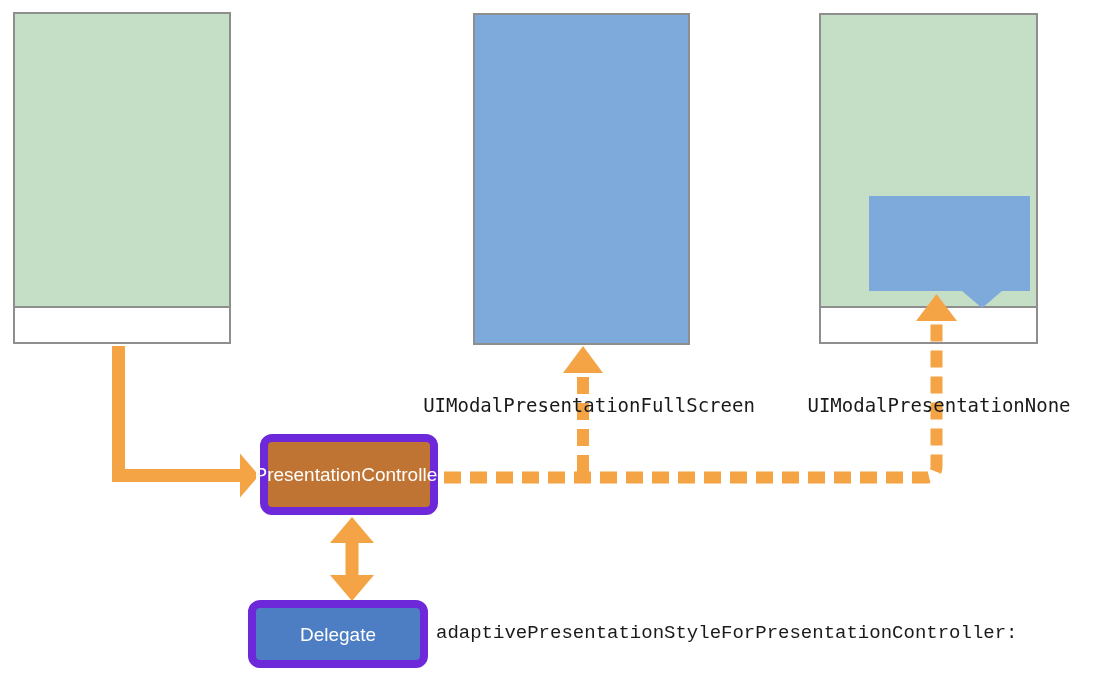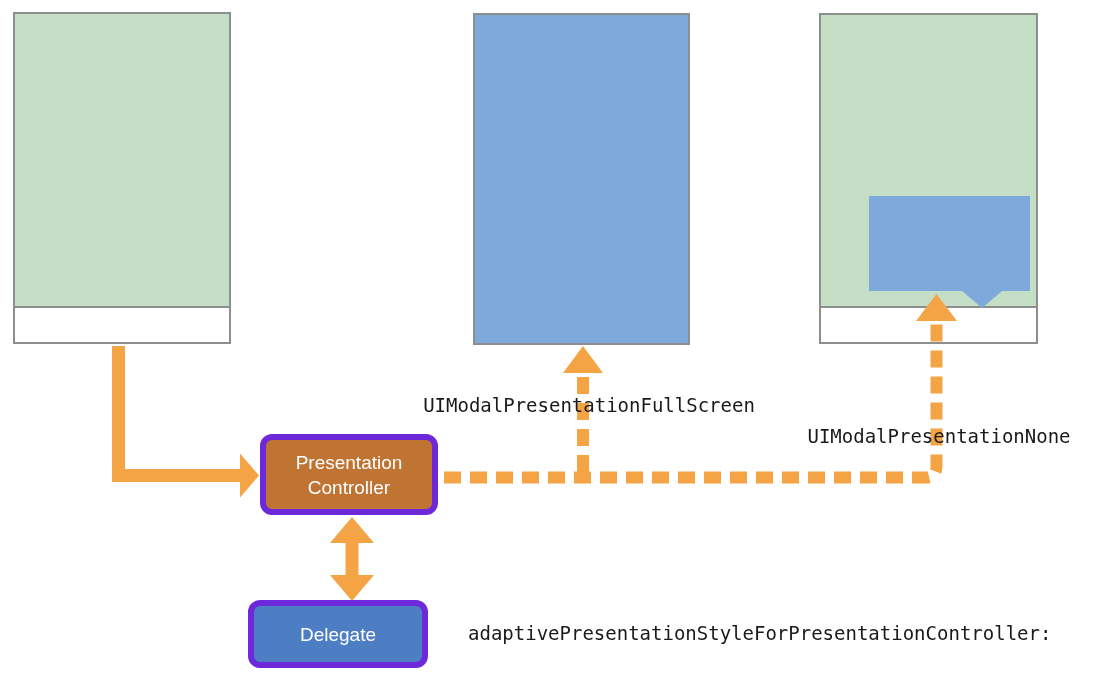--- a/index.html
+++ b/index.html
@@ -45,24 +45,24 @@
   }
   
   .arrows {
     position:absolute; left:0; top:0;
     width:1107px; height:681px;
     pointer-events:none;
   }
   
   .node {
     position:absolute;
-    border:6px solid #6d28d9;
+    border:8px solid #6d28d9;
     border-radius:12px;
     color:#ffffff;
-    display:flex; flex-direction:column;
+    display:flex; flex-direction:row;
     align-items:center; justify-content:center;
     font-size:19px; line-height:25px;
     text-align:center;
   }
   #node-presentation-controller {
     left:260px; top:434px; width:178px; height:81px;
     background:#bf7433;
   }
   #node-delegate {
     left:248px; top:600px; width:180px; height:68px;
@@ -70,22 +70,22 @@
   }
   
   .code-label {
     position:absolute;
     font-family:"DejaVu Sans Mono","Liberation Mono",monospace;
     font-size:19px; line-height:22px;
     color:#1a1a1a;
     white-space:nowrap;
   }
   #label-fullscreen { left:589px; top:394px; transform:translateX(-50%); }
-  #label-none       { left:939px; top:394px; transform:translateX(-50%);margin-top:31px; }
-  #label-delegate-method { left:468px; top:622px; }
+  #label-none       { left:939px; top:394px; transform:translateX(-50%); }
+  #label-delegate-method { left:436px; top:622px;font-family:Liberation Mono, monospace; }
 </style>
 </head>
 <body>
 
 <div class="canvas">
 
   <div class="screen" id="screen-left">
     <div class="content-green"></div>
     <div class="bottom-bar"></div>
   </div>

